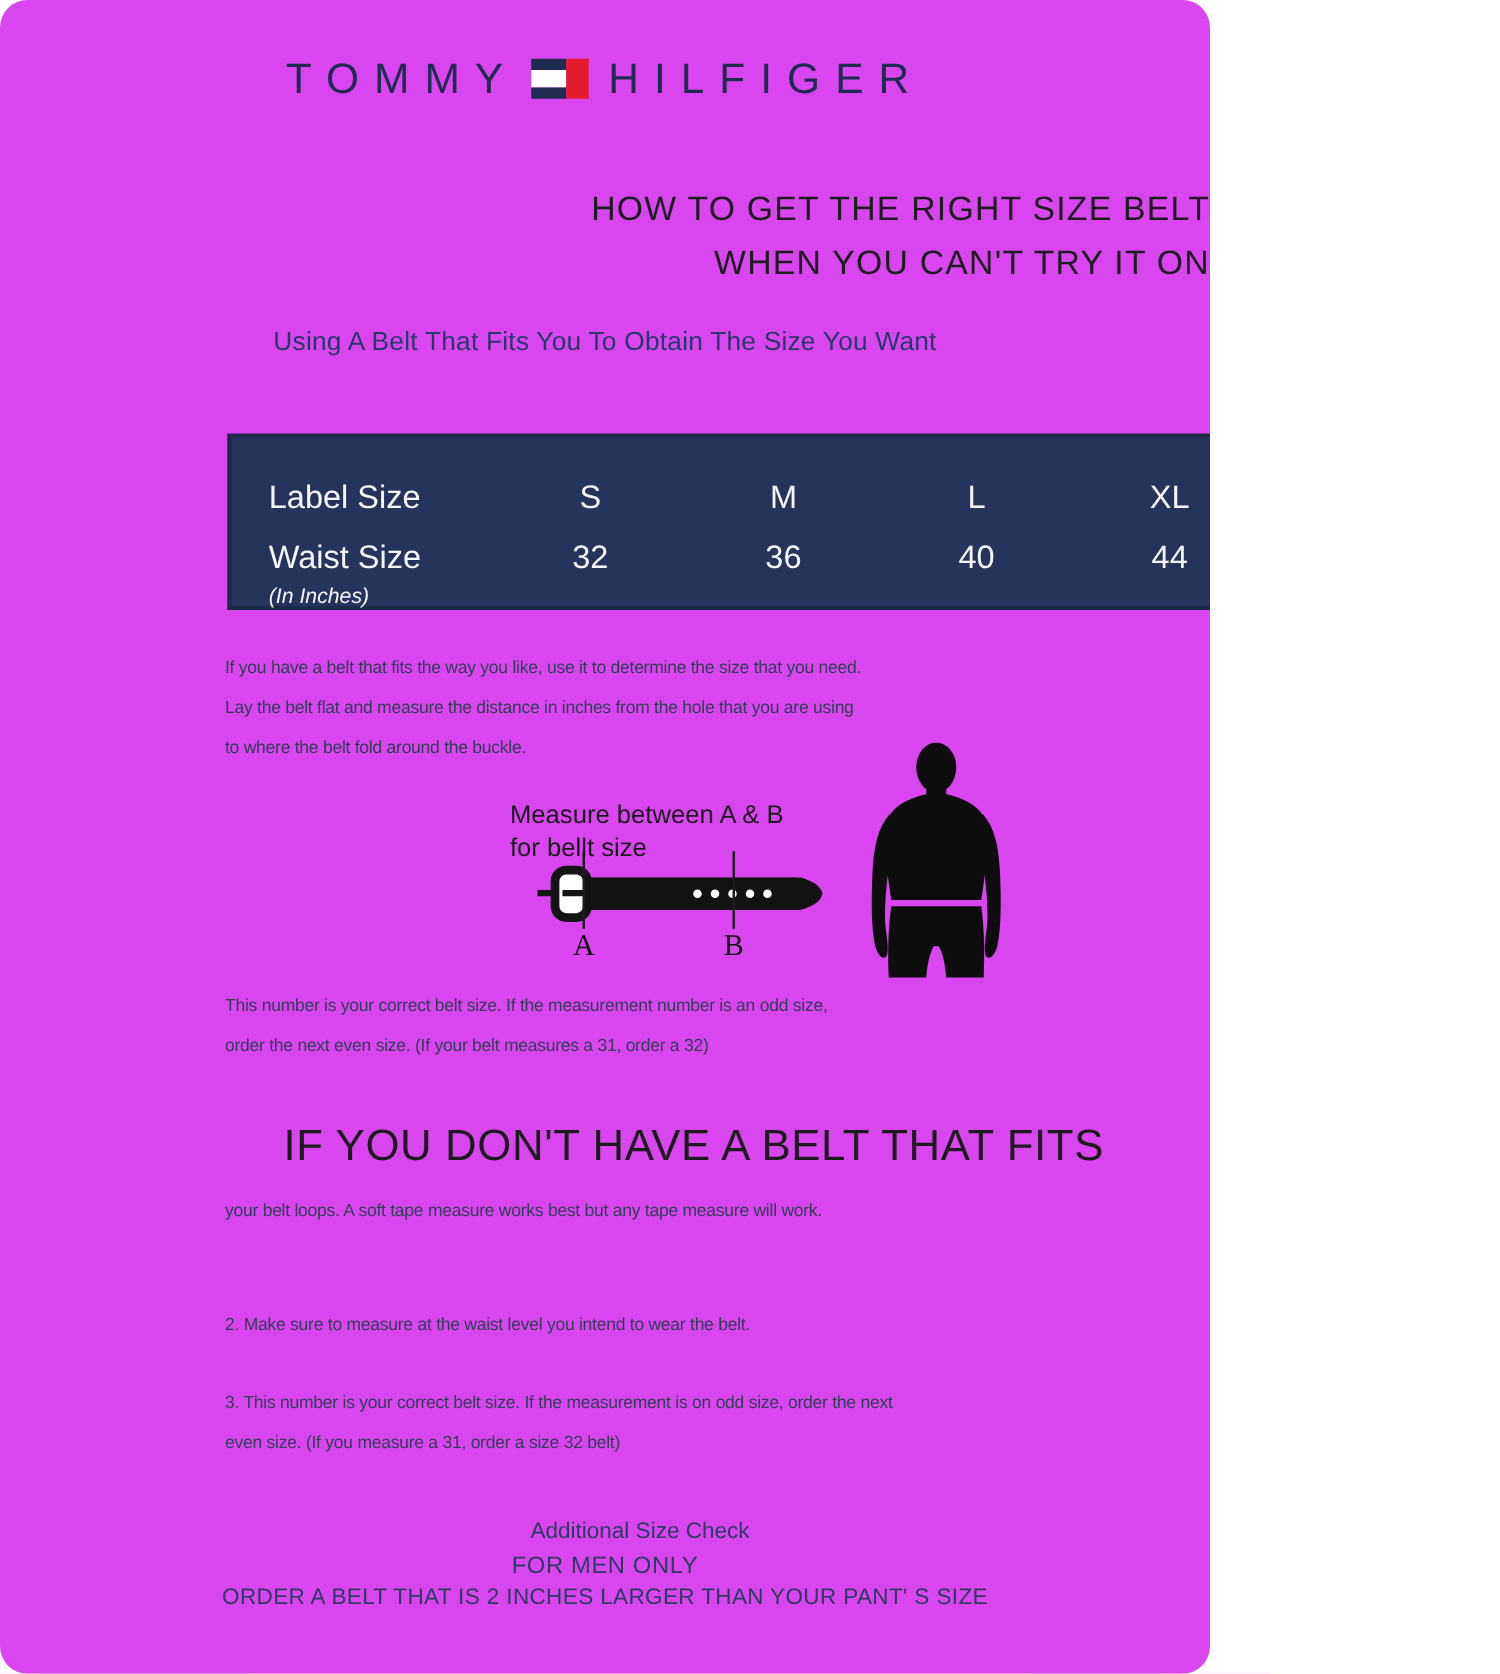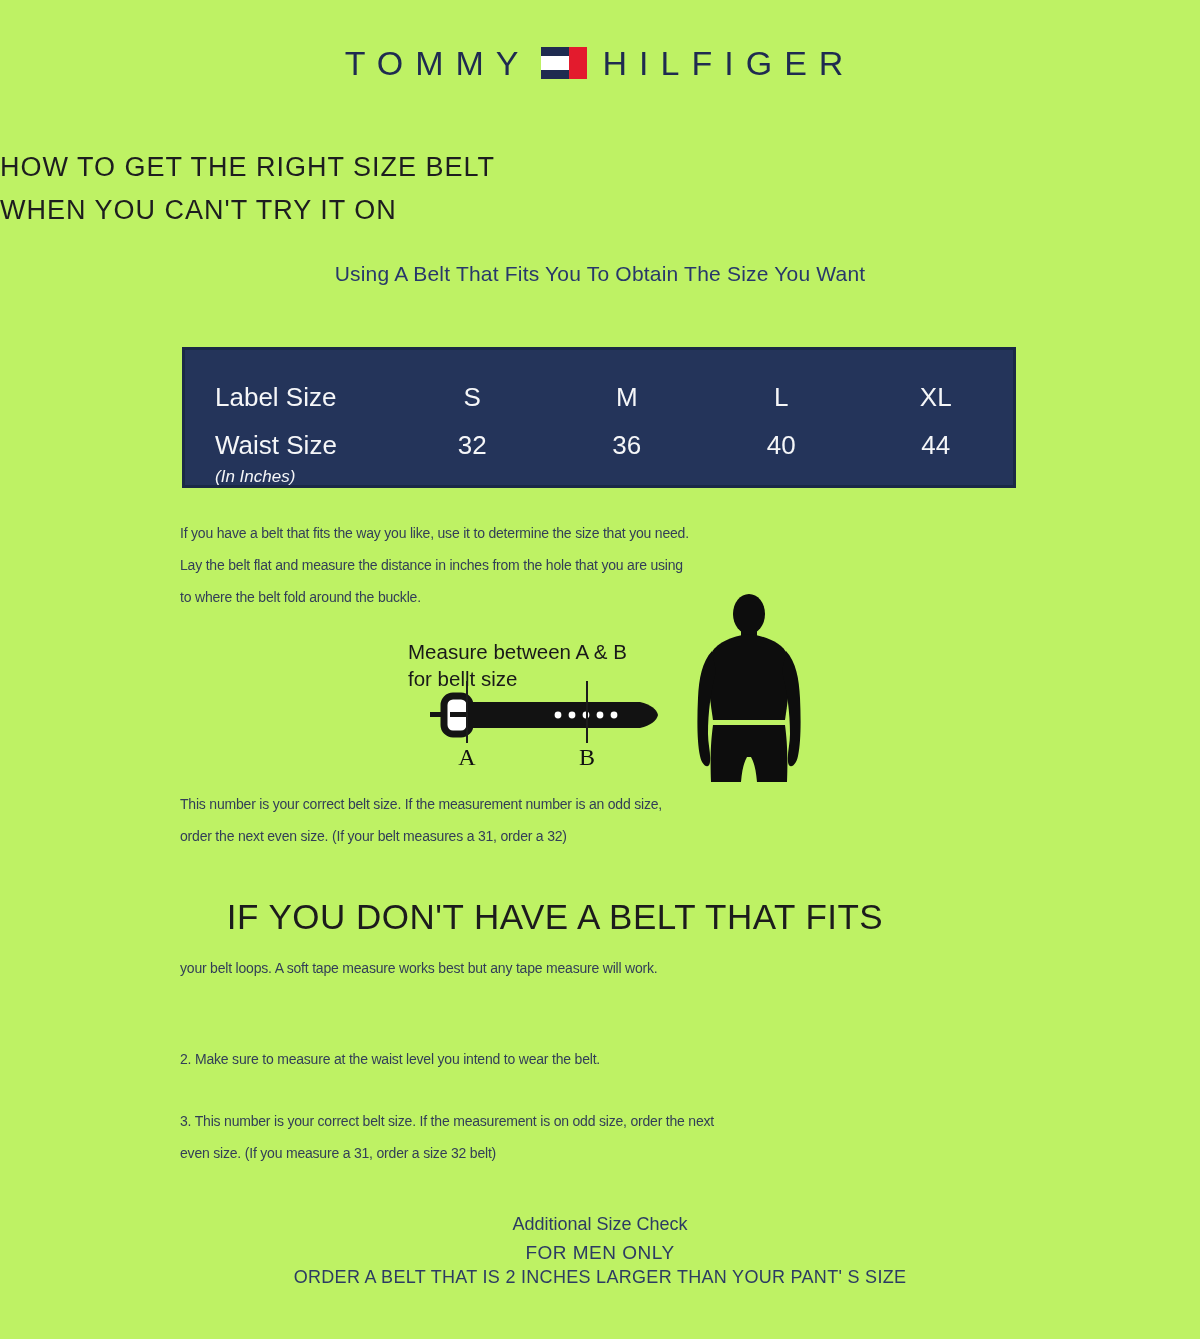--- a/index.html
+++ b/index.html
@@ -1,31 +1,31 @@
 <!DOCTYPE html>
 <html><head>
 <meta charset="utf-8">
 <style>
   html,body { margin:0; padding:0; background:#ffffff; }
   #page {
-    position:relative; width:1200px; height:1339px; background:#bef264;
-    font-family:"Liberation Sans", sans-serif; overflow:hidden;
+    position:relative; width:968px; height:1339px; background:#d946ef;
+    font-family:"Liberation Sans", sans-serif; overflow:hidden;border-radius:22px;
   }
   
   .logo-row { position:absolute; top:46px; left:0; width:100%;
     display:flex; justify-content:center; align-items:center; gap:16px; }
   .logo-word { font-size:34px; font-weight:500; letter-spacing:12px;
     color:#1f2b50; line-height:1; }
   .flag { position:relative; width:46px; height:32px; margin-left:-6px; }
   .flag .f-top   { position:absolute; left:0; top:0;    width:62%; height:28%; background:#1f2b50; }
   .flag .f-mid   { position:absolute; left:0; top:28%;  width:62%; height:44%; background:#ffffff; }
   .flag .f-bot   { position:absolute; left:0; bottom:0; width:62%; height:28%; background:#1f2b50; }
   .flag .f-red   { position:absolute; right:0; top:0;   width:38%; height:100%; background:#e31b2d; }
   
-  .h1 { position:absolute; left:0; width:100%; text-align:left;
+  .h1 { position:absolute; left:0; width:100%; text-align:right;
     font-size:27px; font-weight:500; letter-spacing:1px; color:#1d1d1f; }
   .h1.l1 { top:152px; } .h1.l2 { top:195px; }
   .subtitle { position:absolute; top:262px; left:0; width:100%; text-align:center;
     font-size:21px; font-weight:500; letter-spacing:0.2px; color:#28386a; }
   .h2 { position:absolute; top:897px; left:0; width:1110px; text-align:center;
     font-size:35px; font-weight:500; letter-spacing:0.5px; color:#1c1c1c; }
   
   .size-table { position:absolute; left:182px; top:347px; width:834px; height:141px;
     box-sizing:border-box; background:#24345a; border:3px solid #1a2946;
     color:#f5f6f8; padding:24px 0 0 30px;
@@ -42,21 +42,21 @@
     font-size:20.5px; font-weight:500; color:#191919; }
   .belt-svg { position:absolute; left:428px; top:692px; }
   .marker-line { position:absolute; top:681px; width:2px; height:62px; background:#1c1c1c; }
   .marker-a { left:466px; } .marker-b { left:586px; }
   .marker-label { position:absolute; top:744px; width:22px; text-align:center;
     font-family:"Liberation Serif", serif; font-size:24px; color:#111111; }
   .label-a { left:456px; } .label-b { left:576px; }
   .man-svg { position:absolute; left:693px; top:594px; }
   
   .foot { position:absolute; left:0; width:100%; text-align:center; color:#2c3b63; }
-  .foot.f1 { top:1214px; font-size:18px; font-weight:500; }
+  .foot.f1 { top:1214px; font-size:18px; font-weight:500;margin-left:28px; }
   .foot.f2 { top:1242px; font-size:19px; letter-spacing:0.5px;text-align:center; }
   .foot.f3 { top:1267px; font-size:18px; letter-spacing:0.3px; }
 </style>
 </head>
 <body>
 
 <div id="page">
 
   <div class="logo-row">
     <span class="logo-word">TOMMY</span>

